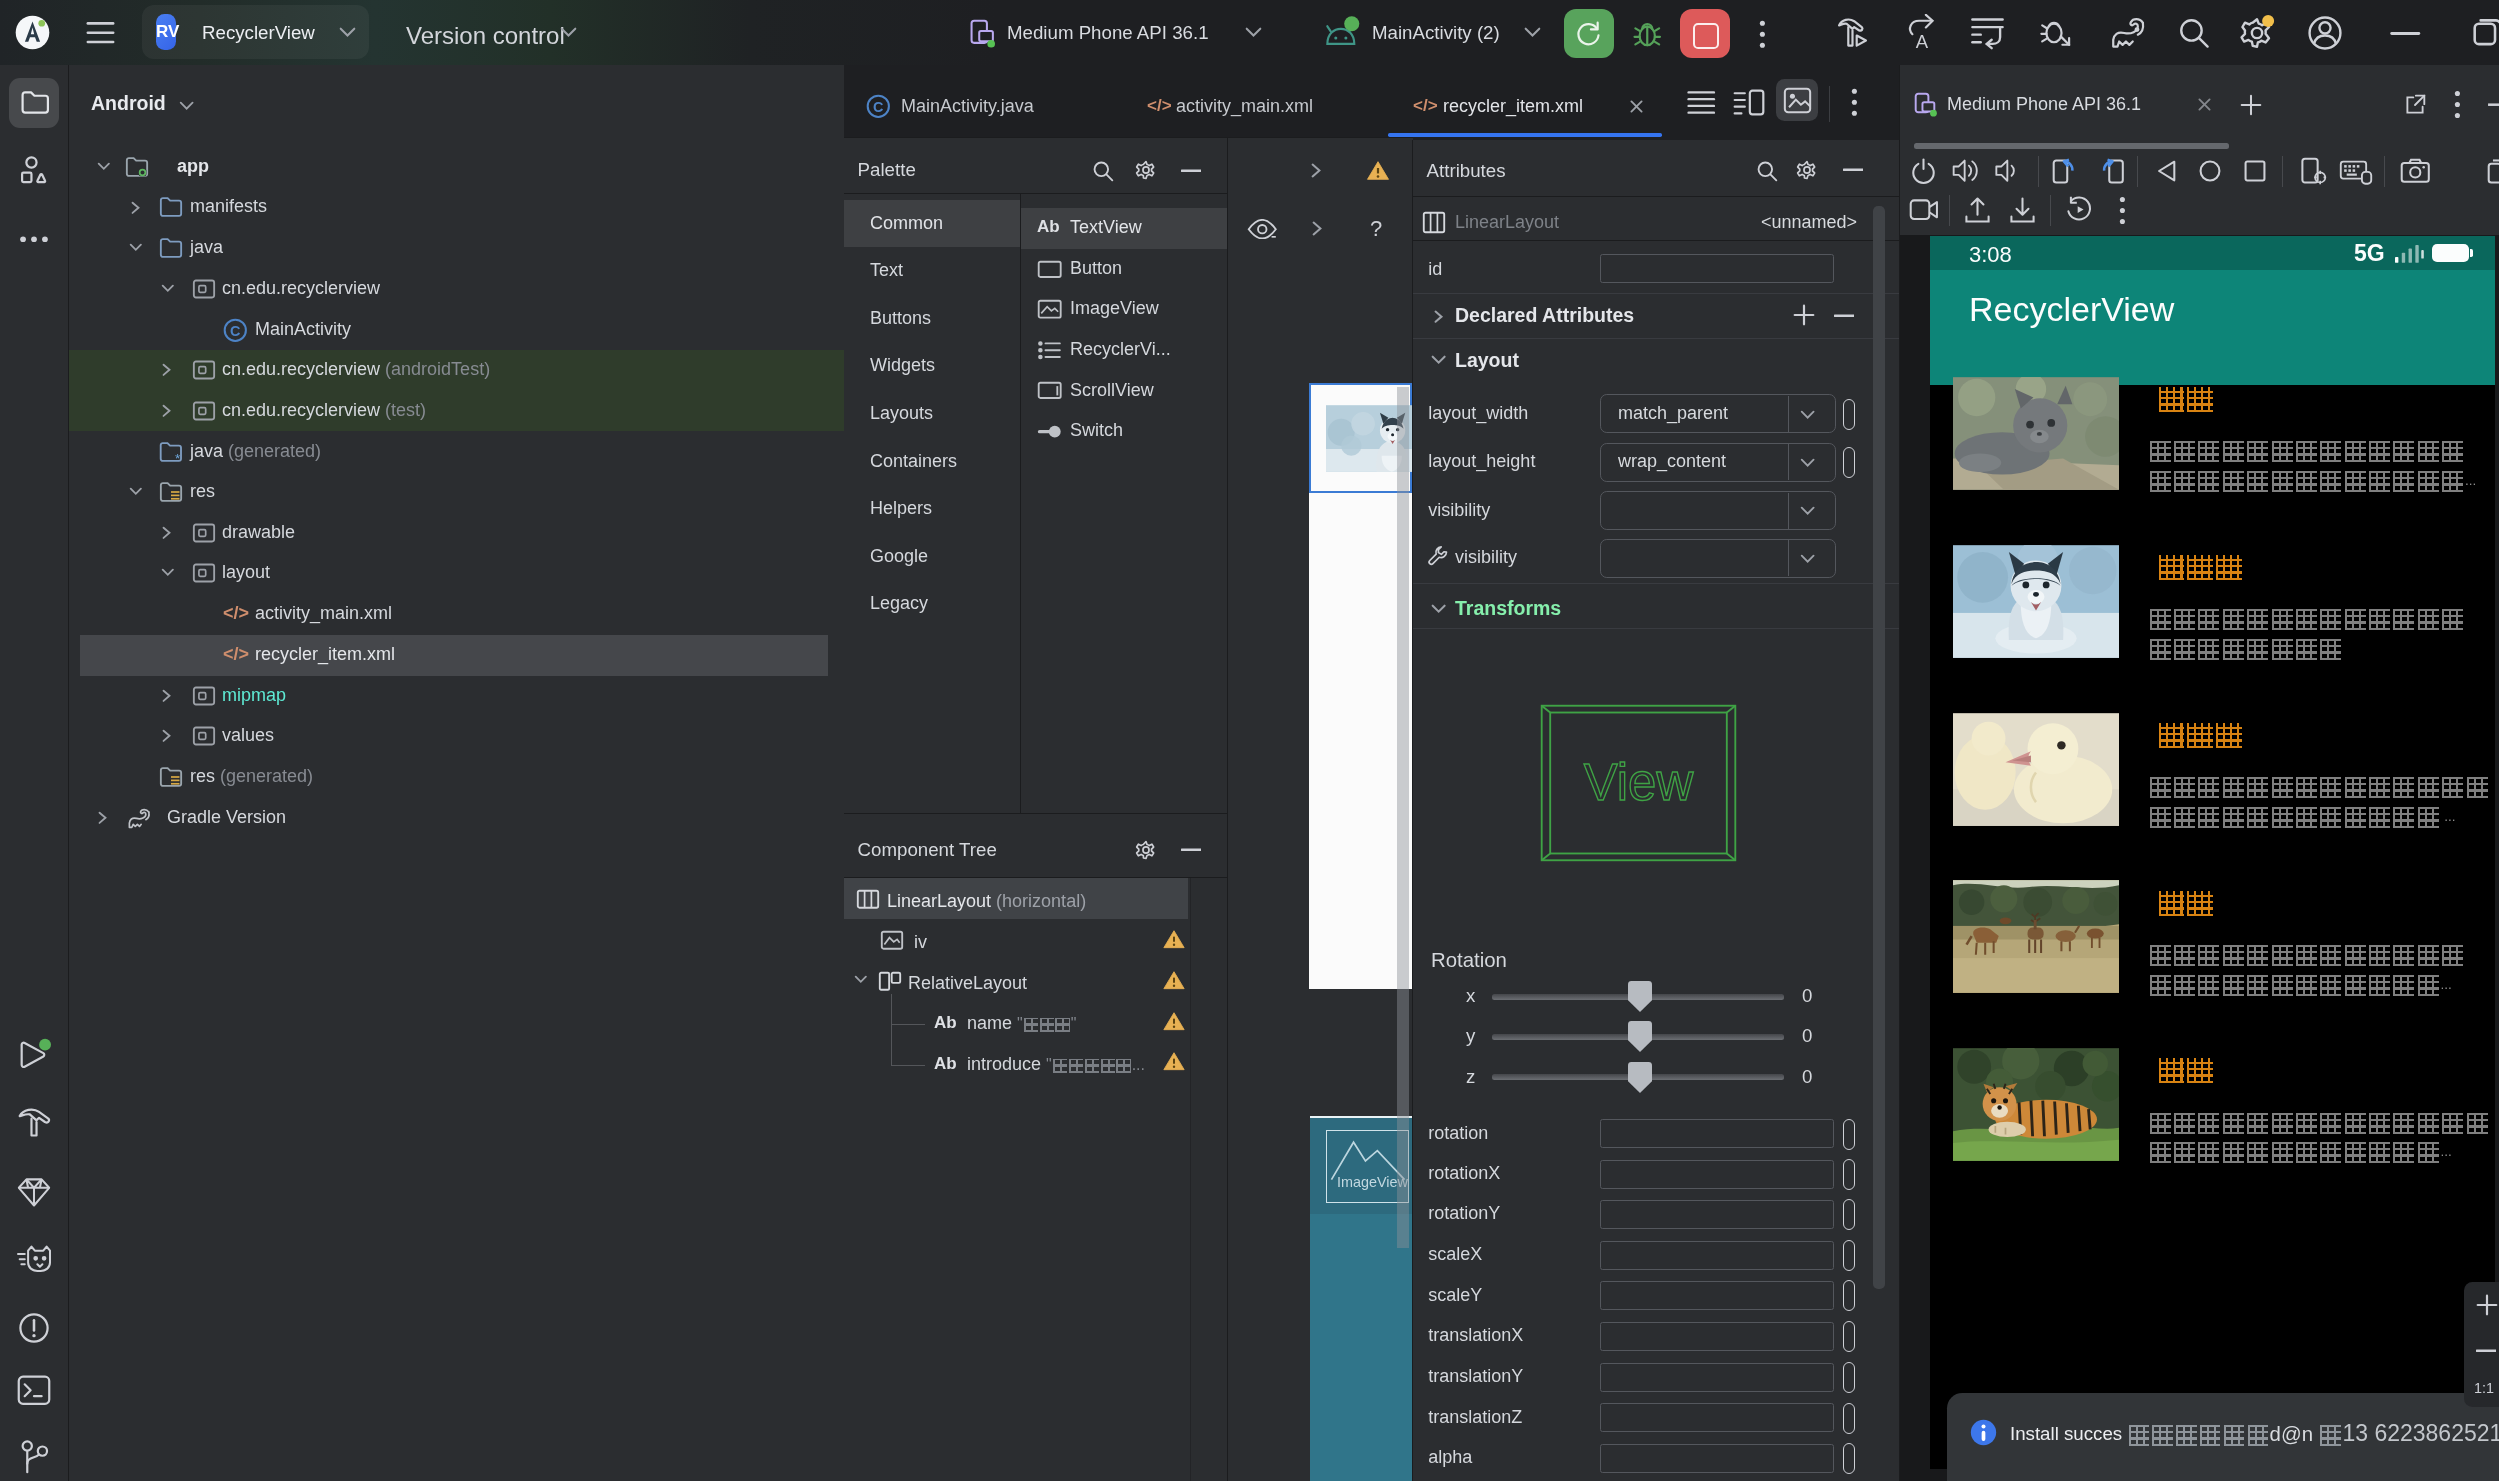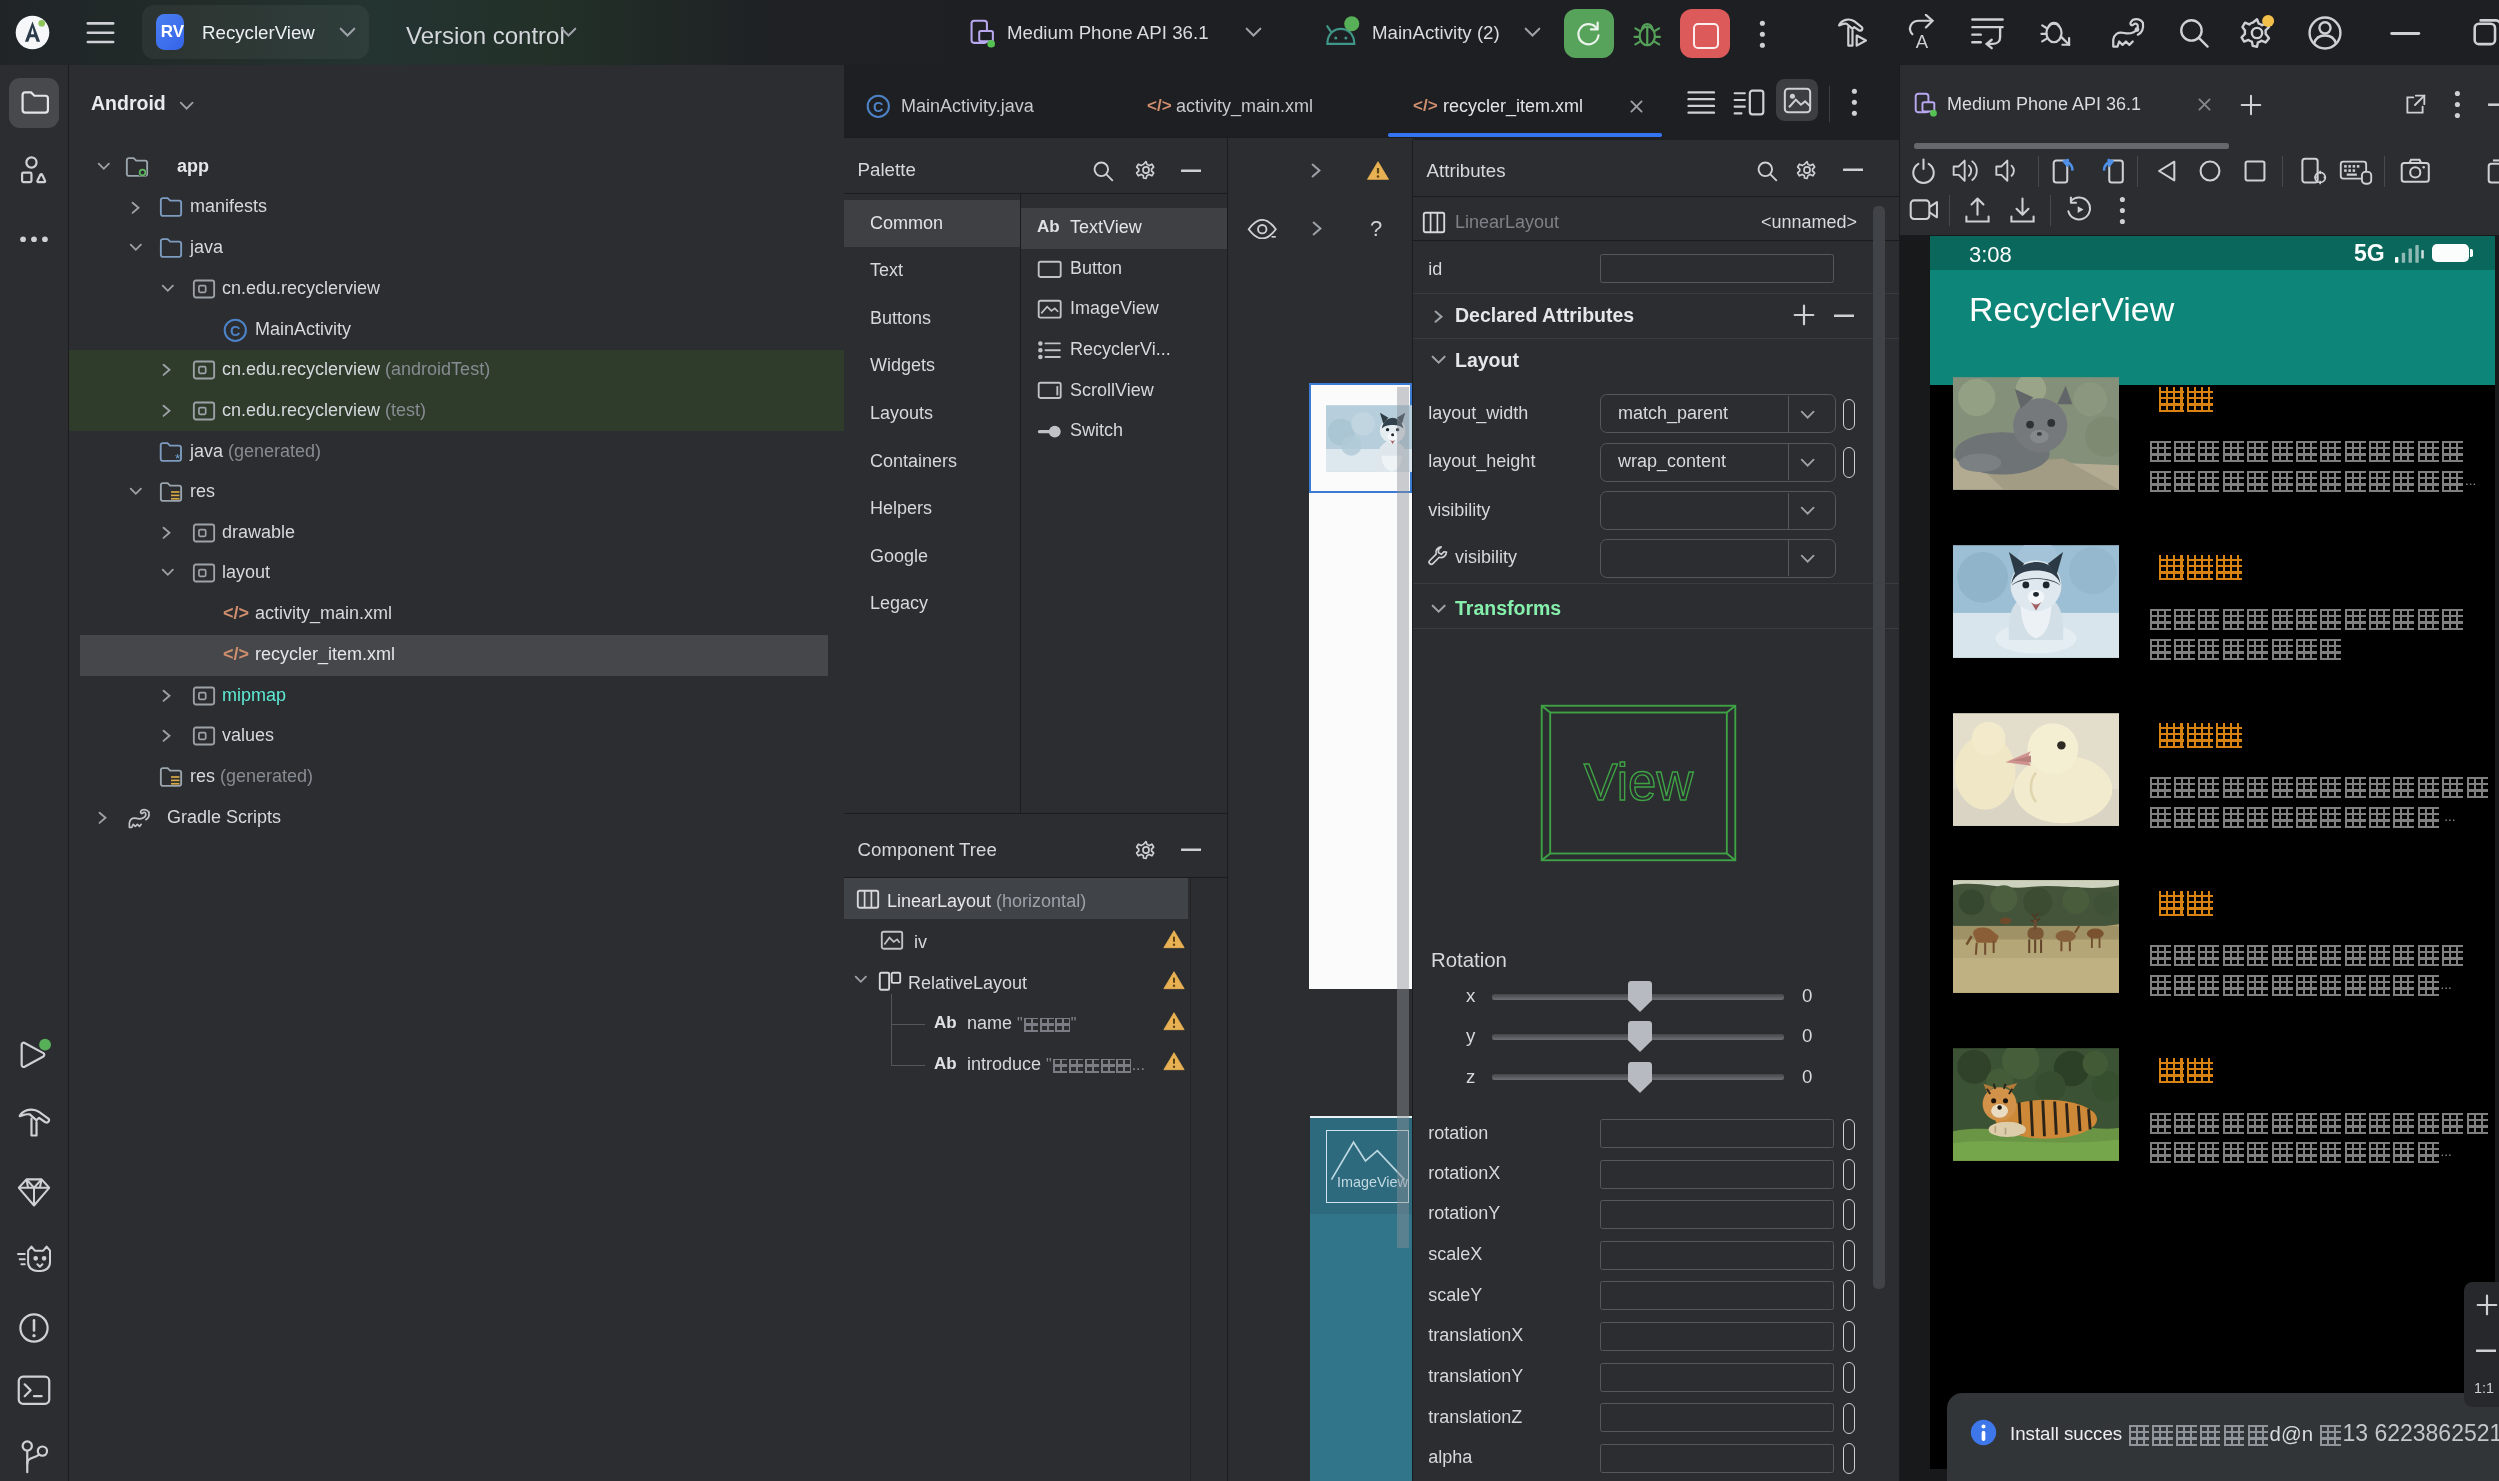--- a/index.html
+++ b/index.html
@@ -36,21 +36,21 @@
 
   <svg class="ic" style="left:86px;top:19.5px" width="29" height="25.4" viewBox="0 0 34 30">
     <g stroke="#ced0d6" stroke-width="3" stroke-linecap="round">
       <line x1="2" y1="4" x2="32" y2="4"></line>
           <line x1="2" y1="15" x2="32" y2="15"></line>
           <line x1="2" y1="26" x2="32" y2="26"></line>
     </g>
   </svg>
 
   <div class="abs" style="left:142px;top:5.1px;width:227px;height:54px;border-radius:12px;background:rgba(255,255,255,0.05);"></div>
-  <div class="abs" style="left:156px;top:14.4px;width:28px;height:36px;border-radius:8.5px;background:linear-gradient(135deg,#4a7ff2,#3564e8);color:#fff;font-size:17px;font-weight:bold;text-align:right;line-height:36px;">RV</div>
+  <div class="abs" style="left:156px;top:14.4px;width:20px;height:36px;border-radius:8.5px;background:linear-gradient(135deg,#4a7ff2,#3564e8);color:#fff;font-size:17px;font-weight:bold;text-align:right;line-height:36px;">RV</div>
   <div class="lbl" style="left:202px;top:22px;font-size:18.7px;color:#eceef2;">RecyclerView</div>
   <svg class="ic" style="left:339px;top:27px" width="17" height="10.2" viewBox="0 0 20 12">
         <path d="M2 2 L10 10 L18 2" stroke="#9da1a8" stroke-width="2.4" fill="none" stroke-linecap="round"></path>
       </svg>
   <div class="lbl" style="left:406px;top:22px;font-size:24px;color:#d3d6db;">Version control</div>
   <svg class="ic" style="left:560px;top:27px" width="17" height="10.2" viewBox="0 0 20 12">
         <path d="M2 2 L10 10 L18 2" stroke="#9da1a8" stroke-width="2.4" fill="none" stroke-linecap="round"></path>
       </svg>
 
   <svg class="ic" style="left:969px;top:18.7px" width="29" height="29" viewBox="0 0 34 34">
@@ -400,21 +400,21 @@
 
   <svg class="ic" style="left:28px;top:746px" width="10.2" height="13.6" viewBox="0 0 12 16">
         <path d="M3 2 L10 8 L3 14" stroke="#9da1a8" stroke-width="2.2" fill="none" stroke-linecap="round"></path>
       </svg>
   <svg class="ic" style="left:57px;top:742px" width="27" height="22" viewBox="0 0 32 26">
     <g stroke="#bfc2c7" stroke-width="2" fill="none" stroke-linecap="round" stroke-linejoin="round">
       <path d="M27 6 C24 2 19 2.5 17.5 5 C16.5 7 18.5 8.5 20 7 C21.5 5.5 23.5 6.5 23.5 8.5 C23.5 12.5 18 15 12.5 13.5 C7 12 4.5 15 4 19 L4 24 L7 24 L8.5 20.5 L11 23 L13.5 20.5 L16 23 L18 20.5"></path>
       <path d="M23.5 15 C26 13.5 28 10 27 6"></path>
     </g>
   </svg>
-  <div class="lbl" style="left:98px;top:742px;font-size:18px;color:#d5d8dd;">Gradle Scripts</div>
+  <div class="lbl" style="left:98px;top:742px;font-size:18px;color:#d5d8dd;">Gradle Version</div>
 </div>
 
 <div class="abs" id="tabbar" style="left:844px;top:65px;width:1070px;height:71px;background:#1e1f22;">
 
   <svg class="ic" style="left:22px;top:29px" width="24.6" height="24.6" viewBox="0 0 29 29">
     <circle cx="14.5" cy="14.5" r="12.5" fill="none" stroke="#4d83c6" stroke-width="2.4"></circle>
     <text x="14.5" y="21" font-size="17" font-weight="bold" fill="#4d83c6" text-anchor="middle" font-family="Liberation Sans">C</text>
   </svg>
   <div class="lbl" style="left:57px;top:30.5px;font-size:18px;color:#c6c9ce;">MainActivity.java</div>
 

